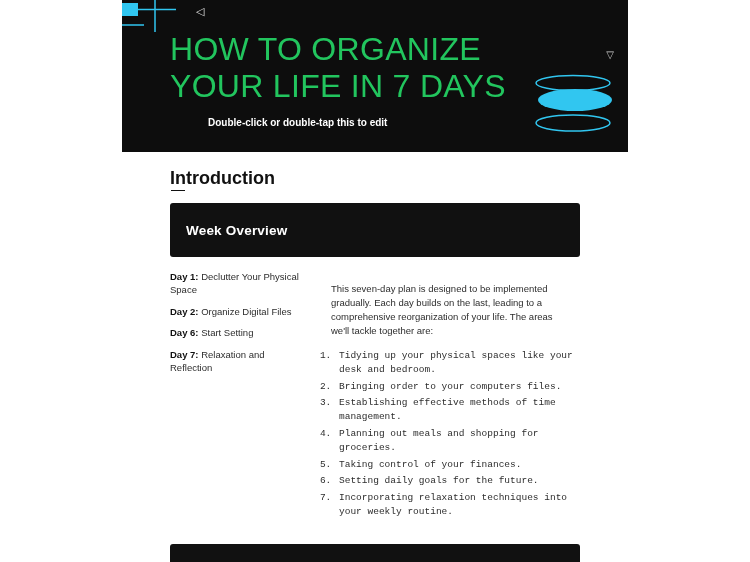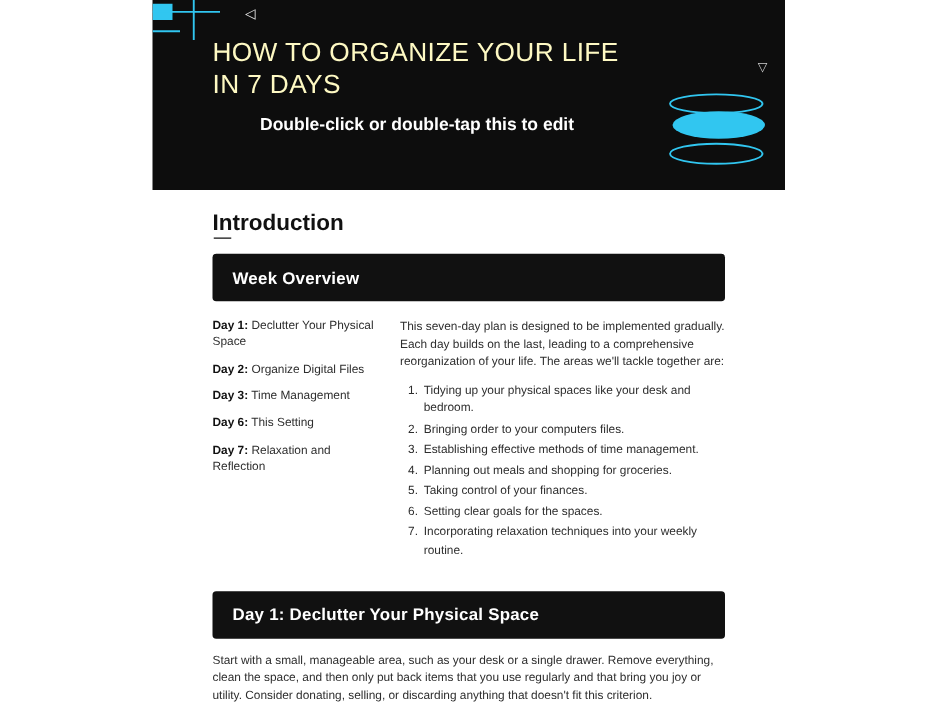--- a/index.html
+++ b/index.html
@@ -15,58 +15,58 @@
   
   .doc-header {
     position: relative;
     background: #0d0d0d;
     height: 152px;
     padding: 0 48px;
     color: #fff;
   }
   .doc-title {
     margin: 0; padding-top: 31px;
-    font-size: 21px; line-height: 1.17;
+    font-size: 32px; line-height: 1.17;
     font-weight: 400; letter-spacing: 0.3px;
-    max-width: 345px; color: #fef9c3;
+    max-width: 345px; color: #22c55e;
   }
   .doc-subtitle {
     margin: 11px 0 0;
-    font-size: 14px; font-weight: bold; color: #fff; padding-left: 38px;
+    font-size: 10px; font-weight: bold; color: #fff; padding-left: 38px;
   }
   .tri-left  { position: absolute; top: 6px;  left: 74px;  color: #e6e6e6; font-size: 11px; line-height: 1; }
   .tri-down  { position: absolute; top: 50px; right: 14px; color: #cfcfcf; font-size: 10px; line-height: 1; }
   .deco-grid { position: absolute; top: 0; left: 0; }
   .deco-ellipses { position: absolute; right: 14px; bottom: 16px; }
 
   
   .content { padding: 0 48px 20px; }
   .section-heading {
     position: relative;
     font-size: 18px; font-weight: bold; color: #111;
     margin: 16px 0 8px;
   }
   .caret { position: absolute; left: 1px; bottom: -2px; width: 14px; border-top: 1.5px solid #111; }
   .body-text { font-size: 9.5px; line-height: 1.48; margin: 0; color: #2d2d2d; }
 
   .bar {
     background: #111; color: #fff;
-    border-radius: 3px; height: 38px;
+    border-radius: 3px; height: 54px;
     display: flex; align-items: center;
     padding: 0 16px; margin-top: 14px;
   }
   .bar-label { font-size: 13.5px; font-weight: bold; letter-spacing: 0.2px; }
 
   .columns { display: flex; gap: 12px; margin-top: 14px; }
   .col-left { flex: none; width: 138px; }
   .day-item { font-size: 9.5px; line-height: 1.35; margin: 0 0 9px; color: #2d2d2d; }
   .day-item strong { color: #111; margin-top: 16px; }
   .col-right { flex: 1; font-size: 9.5px; line-height: 1.48; color: #2d2d2d; }
-  .col-right .col-intro { margin: 0; }
-  .overview-list { margin: 9px 0 11px; padding-left: 17px; }
+  .col-right .col-intro { margin: 11px; }
+  .overview-list { margin: 9px 0 11px; padding-left: 17px; font-family: Liberation Mono, monospace; }
   .overview-list li { margin-bottom: 2.5px; padding-left: 2px; }
 
   .day1-body { margin-top: 11px; }
 </style>
 </head>
 <body>
 
 <div class="page">
 
   <header class="doc-header">
@@ -97,34 +97,33 @@
     </h2>
 
     <div class="bar">
       <span class="bar-label">Week Overview</span>
     </div>
 
     <div class="columns">
       <div class="col-left">
         <p class="day-item"><strong>Day 1:</strong> <span>Declutter Your Physical Space</span></p>
         <p class="day-item"><strong>Day 2:</strong> <span>Organize Digital Files</span></p>
-        <p class="day-item"><strong>Day 3:</strong> <span>Time Management</span></p>
-        <p class="day-item"><strong>Day 6:</strong> <span>This Setting</span></p>
+        <p class="day-item"><strong>Day 6:</strong> <span>Start Setting</span></p>
         <p class="day-item"><strong>Day 7:</strong> <span>Relaxation and Reflection</span></p>
       </div>
 
       <div class="col-right">
         <p class="col-intro">This seven-day plan is designed to be implemented gradually. Each day builds on the last, leading to a comprehensive reorganization of your life. The areas we'll tackle together are:</p>
         <ol class="overview-list">
           <li>Tidying up your physical spaces like your desk and bedroom.</li>
           <li>Bringing order to your computers files.</li>
           <li>Establishing effective methods of time management.</li>
           <li>Planning out meals and shopping for groceries.</li>
           <li>Taking control of your finances.</li>
-          <li>Setting clear goals for the spaces.</li>
+          <li>Setting daily goals for the future.</li>
           <li>Incorporating relaxation techniques into your weekly routine.</li>
         </ol>
       </div>
     </div>
 
     <div class="bar">
       <span class="bar-label">Day 1: Declutter Your Physical Space</span>
     </div>
     <p class="body-text day1-body">Start with a small, manageable area, such as your desk or a single drawer. Remove everything, clean the space, and then only put back items that you use regularly and that bring you joy or utility. Consider donating, selling, or discarding anything that doesn't fit this criterion.</p>
 

